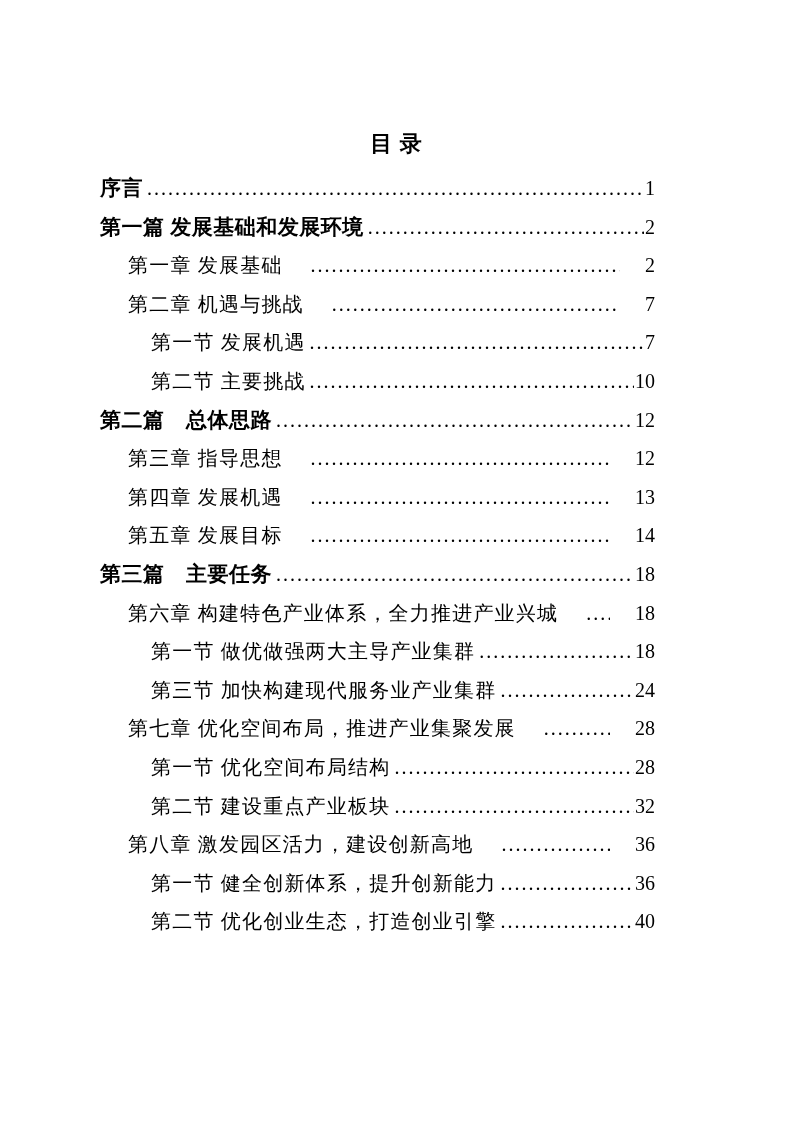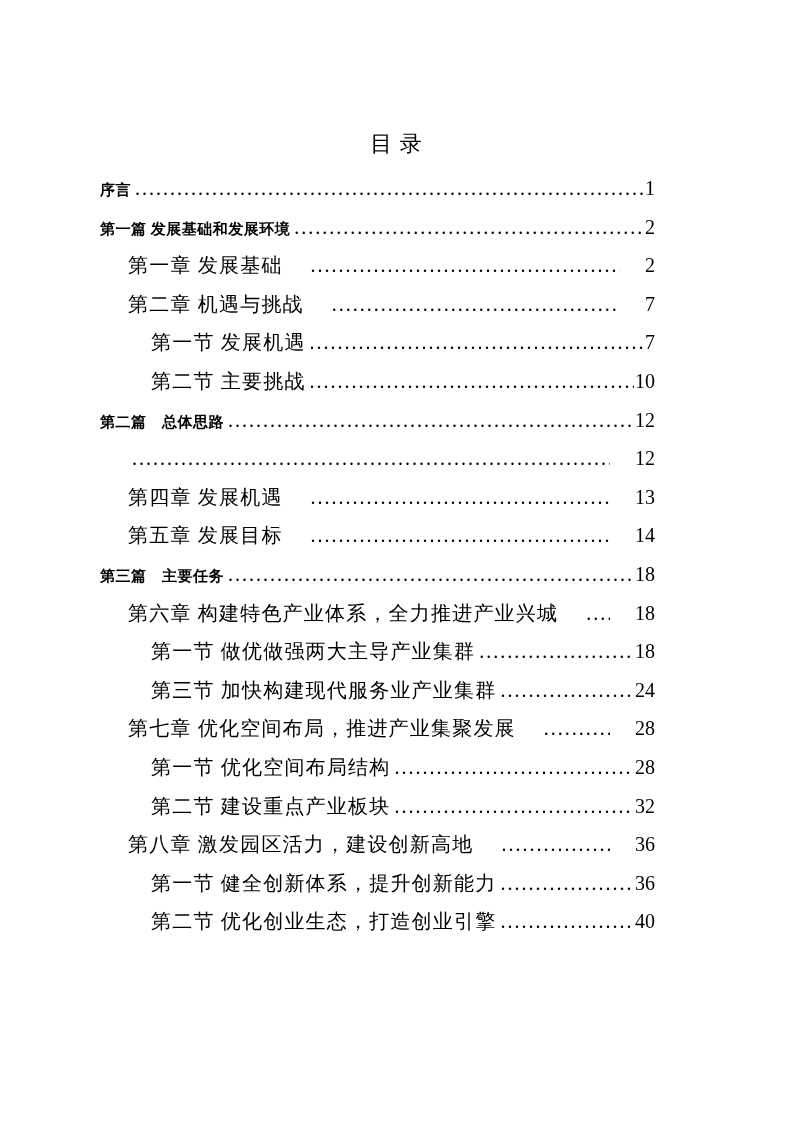--- a/index.html
+++ b/index.html
@@ -16,21 +16,21 @@
     font-family: "Liberation Serif", "DejaVu Serif", serif;
     overflow: hidden;
   }
   .doc-title {
     position: absolute;
     top: 128px;
     left: 0;
     width: 793px;
     text-align: center;
     font-size: 22px;
-    font-weight: normal;
+    font-weight: bold;
     line-height: 32px;
     letter-spacing: 1px;
     white-space: pre;
   }
   .toc-list {
     position: absolute;
     top: 169px;
     left: 100px;
     width: 555px;
   }
@@ -43,21 +43,21 @@
   }
   .toc-row.level-1 { padding-left: 28px; gap: 24px; }
   .toc-row.level-2 { padding-left: 51px; }
   .toc-label {
     white-space: pre;
     letter-spacing: 1.2px;
     flex: 0 0 auto;
   }
   .toc-row.bold .toc-label {
     font-weight: bold;
-    font-size: 15px;
+    font-size: 21px;
     letter-spacing: 0.5px;
   }
   .leader-dots {
     flex: 1 1 auto;
     overflow: hidden;
     white-space: nowrap;
     margin-left: 4px;
     margin-right: 1px;
     min-width: 12px;
   }
@@ -110,20 +110,21 @@
     <span class="toc-label">第二节 主要挑战</span>
     <span class="leader-dots"></span>
     <span class="toc-pagenum">10</span>
   </div>
       <div class="toc-row level-0 bold">
     <span class="toc-label">第二篇　总体思路</span>
     <span class="leader-dots"></span>
     <span class="toc-pagenum">12</span>
   </div>
       <div class="toc-row level-1">
+    <span class="toc-label">第三章 指导思想</span>
     <span class="leader-dots"></span>
     <span class="toc-pagenum">12</span>
   </div>
       <div class="toc-row level-1">
     <span class="toc-label">第四章 发展机遇</span>
     <span class="leader-dots"></span>
     <span class="toc-pagenum">13</span>
   </div>
       <div class="toc-row level-1">
     <span class="toc-label">第五章 发展目标</span>

